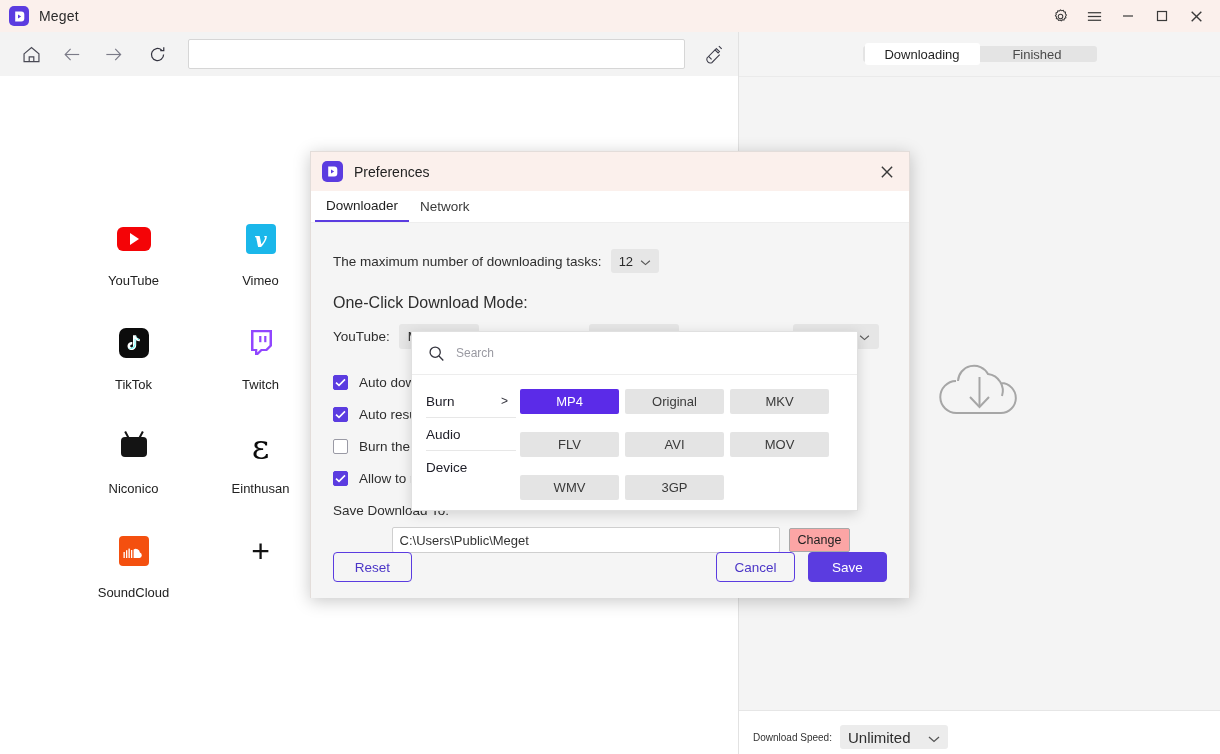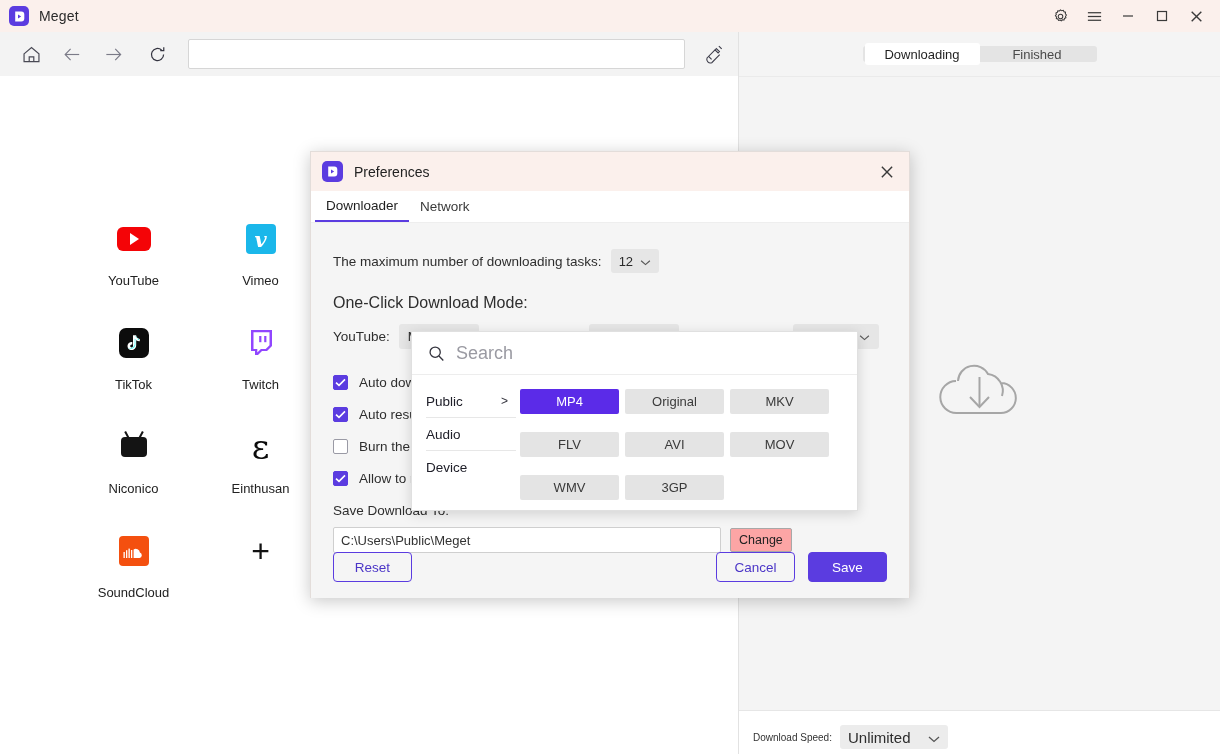--- a/index.html
+++ b/index.html
@@ -167,21 +167,21 @@
   .checks { margin-top: 17px; }
   .chk-row { display:flex; align-items:center; height: 32px; }
   .chk {
     width: 15px; height: 15px; border: 1px solid #9a9aa5; border-radius: 2px;
     background: #fff; display:flex; align-items:center; justify-content:center;
   }
   .chk.on { background: #5b3ce0; border-color: #5b3ce0; }
   .chk-lbl { margin-left: 11px; font-size: 13.5px; color: #2e2e2e; white-space: nowrap; }
 
   .save-lbl { margin-top: 9px; font-size: 13.5px; color: #2e2e2e; }
-  .path-row { margin-top: 9px; display:flex; align-items:center; }
+  .path-row { margin-top: 9px; display:flex; align-items:center;justify-content:center; }
   .path-input {
     width: 388px; height: 26px; background: #ffffff; border: 1px solid #cfcfcf;
     border-radius: 2px; font-size: 13px; color: #333; padding: 0 7px; outline: none;
     font-family: "Liberation Sans", sans-serif;
   }
   .path-change {
     margin-left: 9px; height: 24px; padding: 0 8px; background: #fca5a5;
     border: 1px solid #a8a8a8; border-radius: 2px; font-size: 12.5px; color: #222;
     font-family: "Liberation Sans", sans-serif;
   }
@@ -200,21 +200,21 @@
 
   
   .fmt-pop {
     position: absolute; left: 411px; top: 331px; width: 447px; height: 180px;
     background: #ffffff; border: 1px solid #e0e0e0; box-shadow: 0 3px 12px rgba(0,0,0,.15);
   }
   .fmt-search { height: 43px; display:flex; align-items:center; padding-left: 16px;
                 border-bottom: 1px solid #ededed; }
   .fmt-search .sico { color: #33333d; display:flex; }
   .fmt-search input {
-    margin-left: 11px; border: none; outline: none; font-size: 18px; color: #222;
+    margin-left: 11px; border: none; outline: none; font-size: 12px; color: #222;
     width: 300px; font-family: "Liberation Sans", sans-serif; background: transparent;
   }
   .fmt-search input::placeholder { color: #9a9aa2; }
   .fmt-main { display: flex; height: 136px; }
   .fmt-cats { width: 105px; padding: 10px 0 0 14px; }
   .fmt-cat {
     height: 33px; display:flex; align-items:center; font-size: 13.5px; color: #20202a;
     border-bottom: 1px solid #e7e7e7; padding-right: 8px; width: 90px;
   }
   .fmt-cat:last-child { border-bottom: none; }
@@ -565,21 +565,21 @@
           <circle cx="7.6" cy="7.6" r="5.4"></circle>
             <line x1="11.6" y1="11.6" x2="16.2" y2="16.4"></line>
         </svg>
       </span>
       <input type="text" placeholder="Search" value="" style="">
     </div>
 
     <div class="fmt-main">
       <div class="fmt-cats">
         <div class="fmt-cat">
-          <span>Public</span>
+          <span>Burn</span>
           <span class="arrow">&gt;</span>
         </div>
         <div class="fmt-cat">
           <span>Audio</span>
         </div>
         <div class="fmt-cat">
           <span>Device</span>
         </div>
       </div>
 

